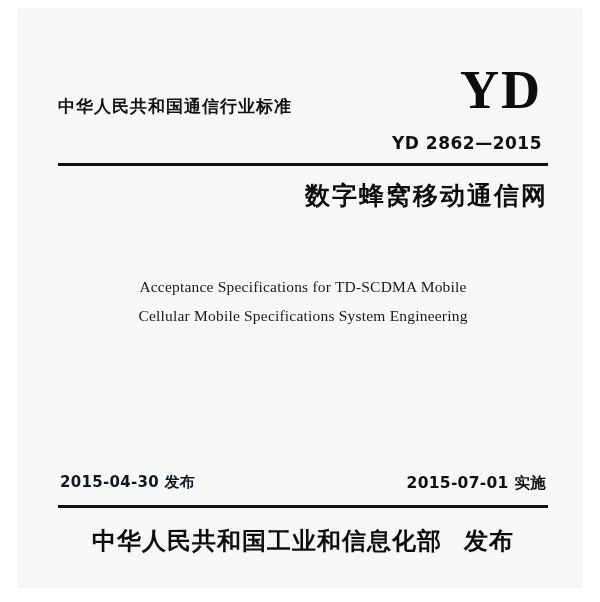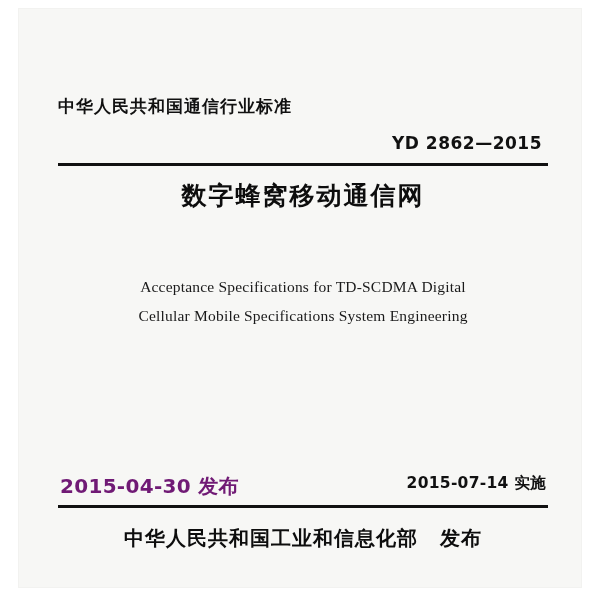--- a/index.html
+++ b/index.html
@@ -86,21 +86,21 @@
     width: 490px;
     height: 3px;
     background: #111;
   }
 
   .title-block {
     position: absolute;
     left: 0;
     top: 146px;
     width: 490px;
-    text-align: center;
+    text-align: right;
   }
   .title-cn-1, .title-cn-2 {
     font-family: "DejaVu Sans", "Liberation Sans", sans-serif;
     font-size: 25px;
     font-weight: 700;
     letter-spacing: 2px;
     color: #0d0d0d;
     line-height: 1.38;
     white-space: nowrap;
   }
@@ -126,24 +126,24 @@
     left: 0;
     top: 440px;
     width: 490px;
     height: 24px;
   }
   .date-issue {
     position: absolute;
     left: 2px;
     top: 0;
     font-family: "DejaVu Sans", "Liberation Sans", sans-serif;
-    font-size: 20px;
+    font-size: 15px;
     font-weight: 700;
     letter-spacing: 0.3px;
-    color: #701a75;
+    color: #0f172a;
     white-space: nowrap;
   }
   .date-effective {
     position: absolute;
     right: 2px;
     top: 0;
     font-family: "DejaVu Sans", "Liberation Sans", sans-serif;
     font-size: 15.5px;
     font-weight: 700;
     letter-spacing: 0.3px;
@@ -160,57 +160,58 @@
     background: #111;
   }
 
   .publisher {
     position: absolute;
     left: 0;
     top: 492px;
     width: 490px;
     text-align: center;
     font-family: "DejaVu Sans", "Liberation Sans", sans-serif;
-    font-size: 20px;
+    font-size: 24px;
     font-weight: 700;
     letter-spacing: 1px;
     color: #0d0d0d;
     white-space: nowrap;
   }
   .publisher .pub-verb {
     margin-left: 22px;
   }
 </style>
 </head>
 <body>
 
 <div class="page">
   <div class="sheet">
     <div class="content">
 
       <div class="header-row">
         <div class="std-line">中华人民共和国通信行业标准</div>
+        <div class="yd-mark">YD</div>
       </div>
 
       <div class="std-number">YD 2862—2015</div>
 
       <div class="rule-top"></div>
 
       <div class="title-block">
         <div class="title-cn-1">数字蜂窝移动通信网</div>
       </div>
 
       <div class="subtitle-block">
-        <div class="subtitle-en">Acceptance Specifications for TD-SCDMA Digital</div>
+        <div class="subtitle-en">Acceptance Specifications for TD-SCDMA Mobile</div>
         <div class="subtitle-en">Cellular Mobile Specifications System Engineering</div>
       </div>
 
       <div class="dates-row">
         <div class="date-issue">2015-04-30 发布</div>
-        <div class="date-effective">2015-07-14 实施</div>
+        <div class="date-effective">2015-07-01 实施</div>
       </div>
 
       <div class="rule-bottom"></div>
 
       <div class="publisher">
         <span>中华人民共和国工业和信息化部</span><span class="pub-verb">发布</span>
       </div>
 
     </div>
   </div>

